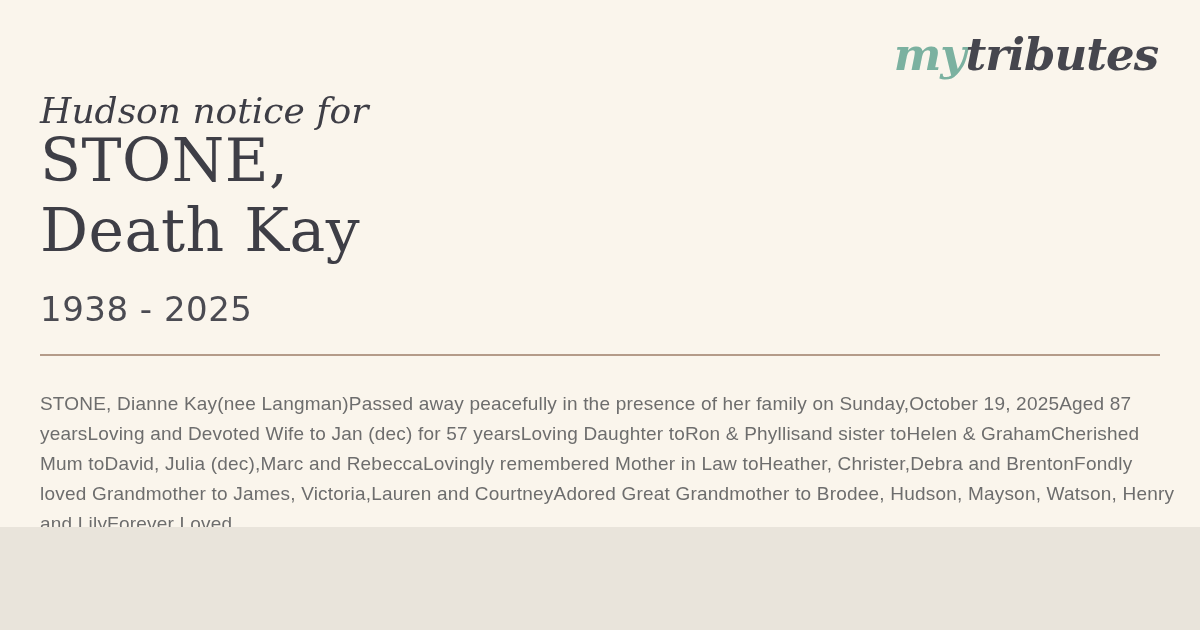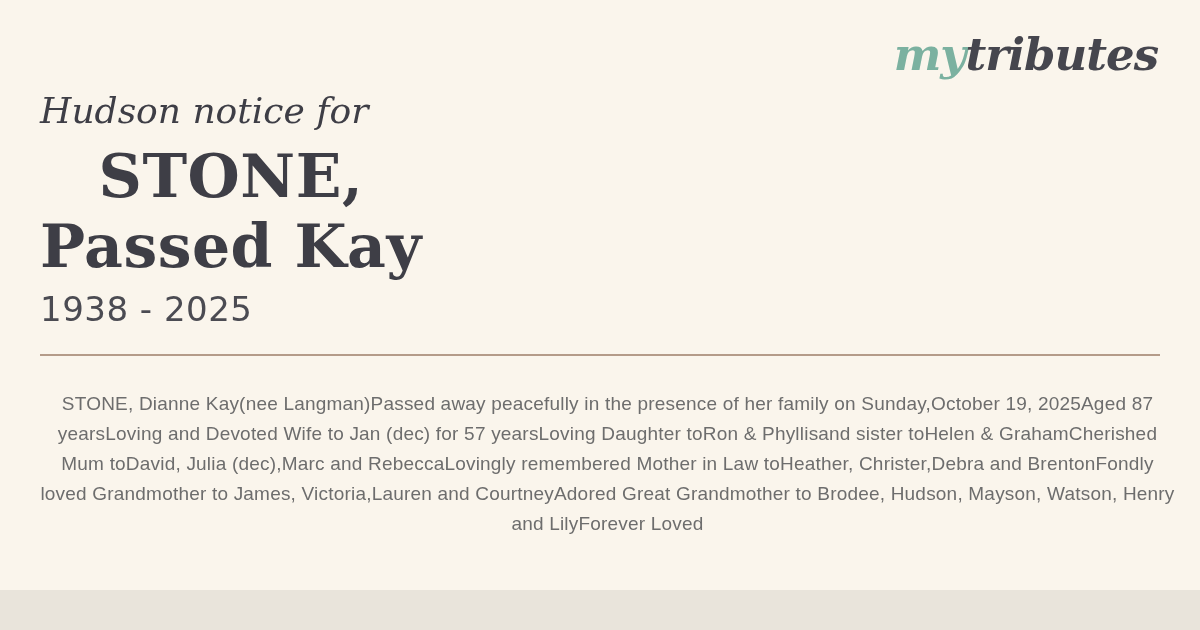--- a/index.html
+++ b/index.html
@@ -2,24 +2,23 @@
 <html><head>
 <meta charset="utf-8">
 <style>
   * { margin: 0; padding: 0; box-sizing: border-box; }
   html, body { background: #e9e4db; }
   body { font-family: "Liberation Sans", sans-serif; }
 
   .card {
     position: relative;
     width: 1200px;
-    height: 590px;
+    height: 527px;
     background: #faf5ec;
     overflow: hidden;
-    text-align: center;
   }
 
   .logo {
     position: absolute;
     top: 28px;
     right: 42px;
     font-family: "DejaVu Serif", "Liberation Serif", serif;
     font-weight: bold;
     font-style: italic;
     font-size: 45px;
@@ -35,24 +34,24 @@
     top: 90px;
     left: 40px;
     font-family: "DejaVu Serif", "Liberation Serif", serif;
     font-style: italic;
     font-size: 36px;
     color: #3e3e46;
   }
 
   .name {
     position: absolute;
-    top: 141px;
+    top: 125px;
     left: 40px;
     font-family: "DejaVu Serif", "Liberation Serif", serif;
-    font-weight: bold;
+    font-weight: normal;
     font-size: 60px;
     line-height: 70px;
     color: #3e3e46;
     letter-spacing: 0.5px;
   }
 
   .years {
     position: absolute;
     top: 289px;
     left: 40px;
@@ -89,21 +88,21 @@
 <div class="card">
 
   <div class="logo">
     <span class="logo-my">my</span><span class="logo-tributes">tributes</span>
   </div>
 
   <div class="kicker">Hudson notice for</div>
 
   <h1 class="name">
     <span>STONE,</span><br>
-    <span>Passed Kay</span>
+    <span>Death Kay</span>
   </h1>
 
   <div class="years">1938 - 2025</div>
 
   <hr class="divider">
 
   <p class="notice-body">STONE, Dianne Kay(nee Langman)Passed away peacefully in the presence of her family on Sunday,October 19, 2025Aged 87 yearsLoving and Devoted Wife to Jan (dec) for 57 yearsLoving Daughter toRon &amp; Phyllisand sister toHelen &amp; GrahamCherished Mum toDavid, Julia (dec),Marc and RebeccaLovingly remembered Mother in Law toHeather, Christer,Debra and BrentonFondly loved Grandmother to James, Victoria,Lauren and CourtneyAdored Great Grandmother to Brodee, Hudson, Mayson, Watson, Henry and LilyForever Loved</p>
 
 </div>
 

